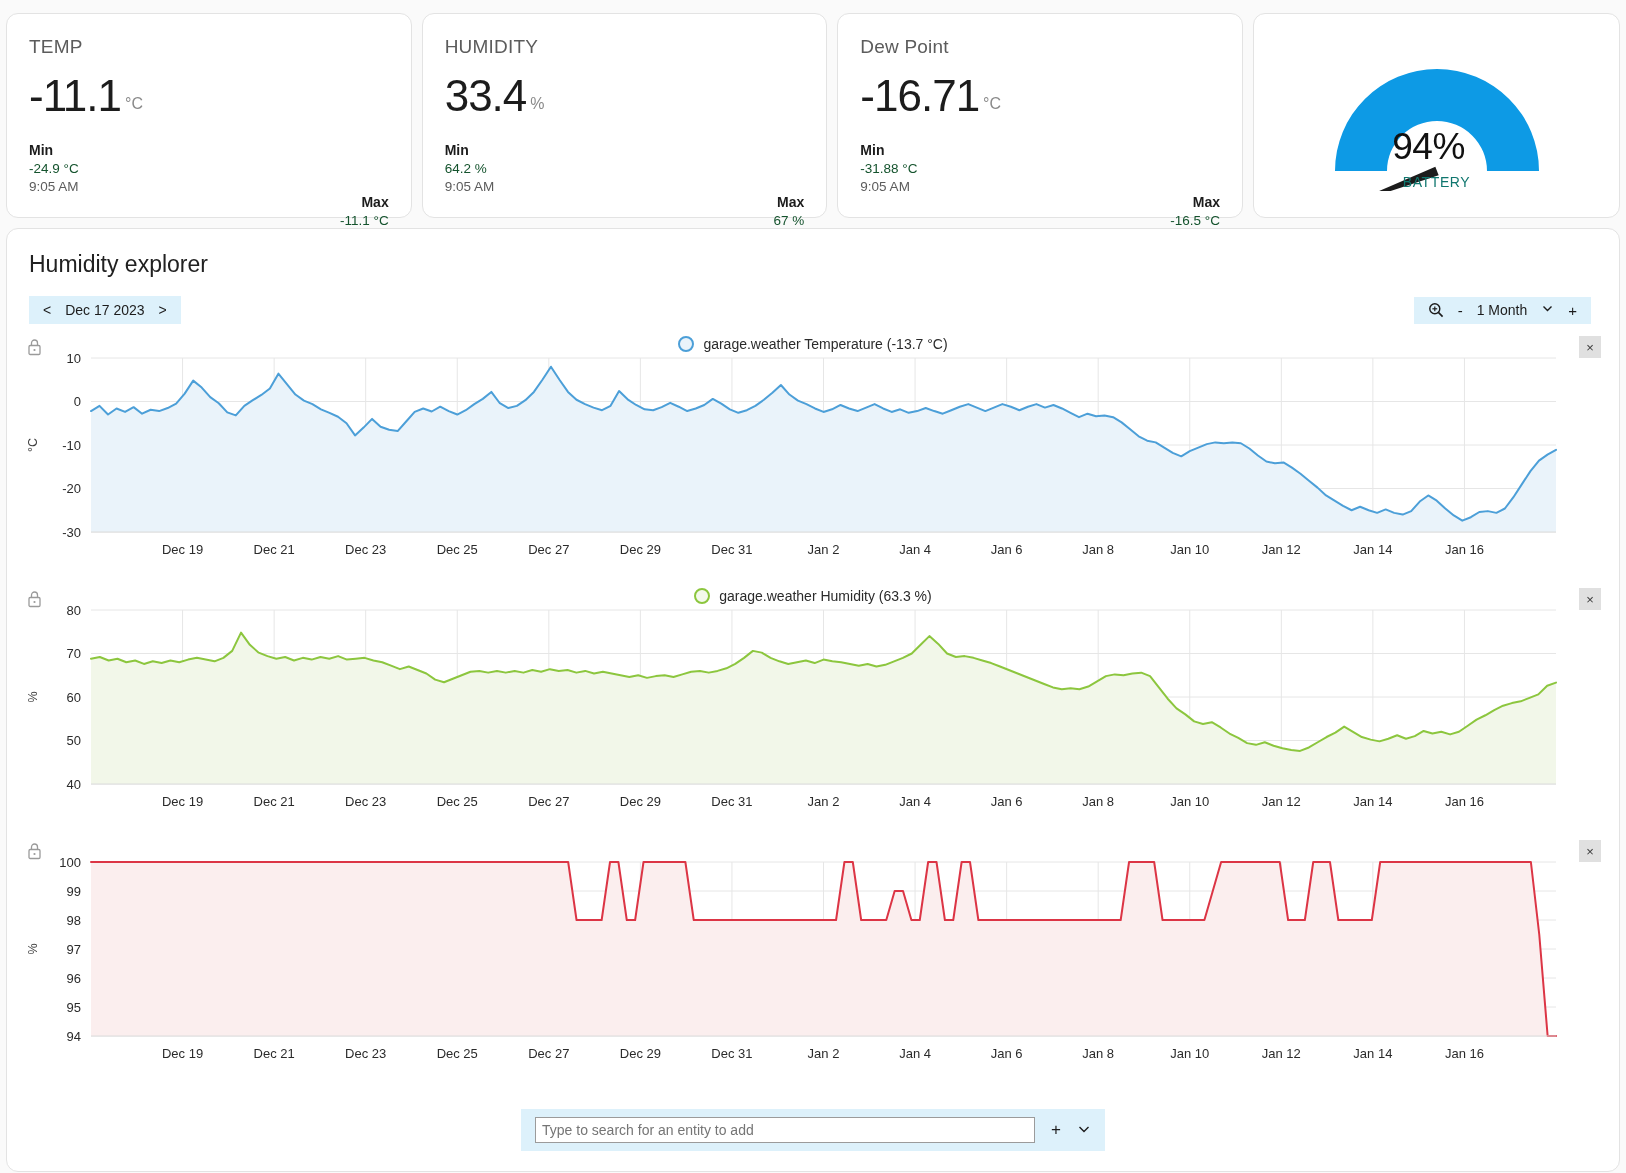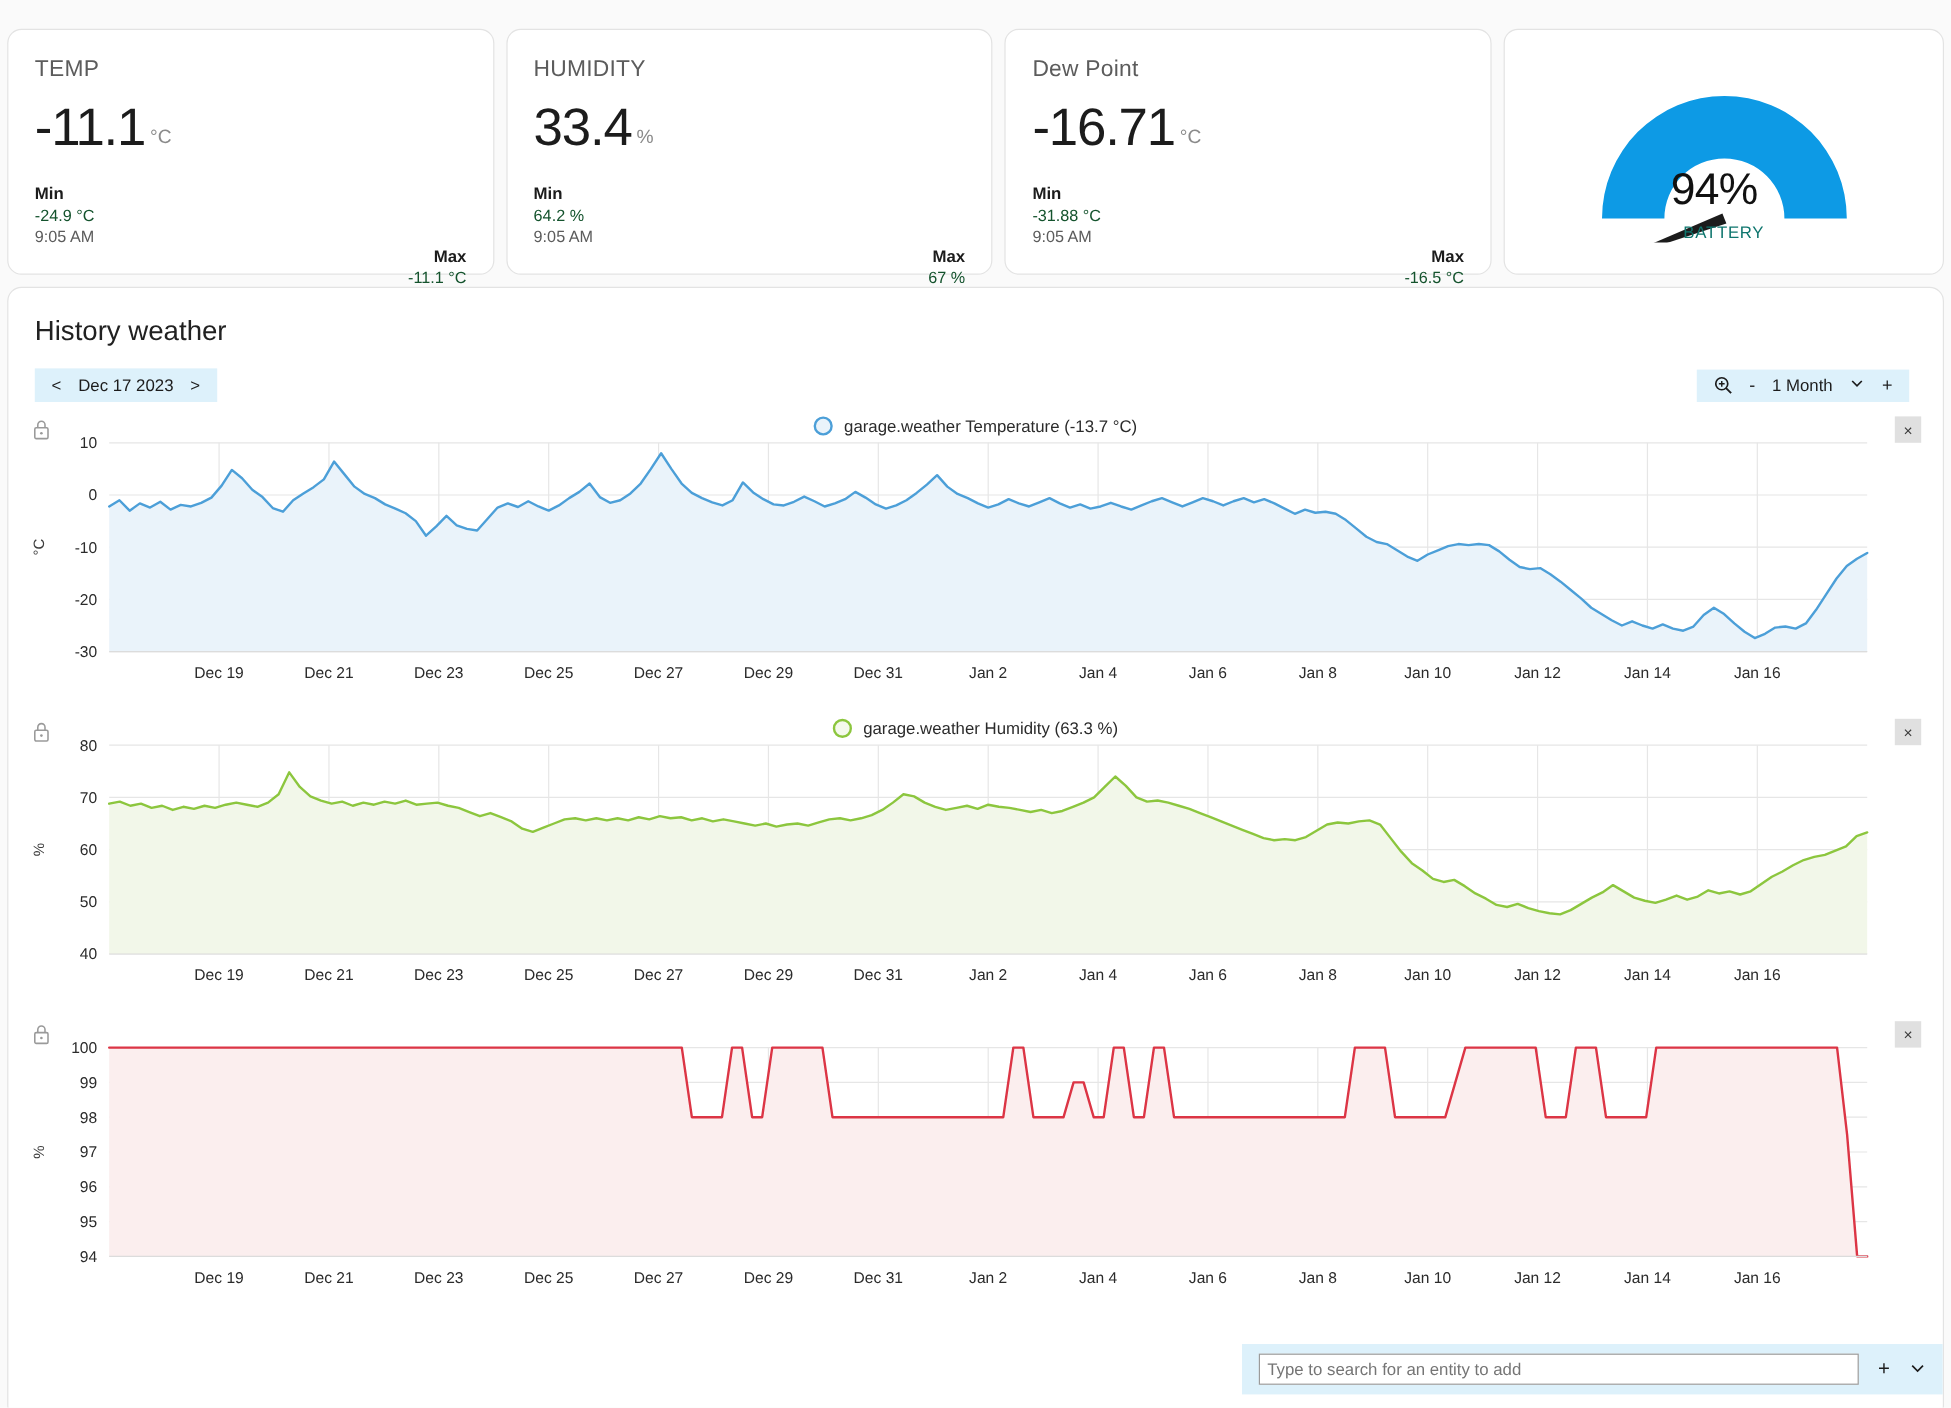--- a/index.html
+++ b/index.html
@@ -4,21 +4,21 @@
 <style>
   * { box-sizing: border-box; }
   html, body {
     margin: 0; padding: 0;
     width: 1626px; height: 1173px;
     background: #fafafa;
     font-family: "Liberation Sans", sans-serif;
     color: #212121;
     overflow: hidden;
   }
-  .page { width: 1626px; height: 1173px; position: relative; padding: 24px 6px 0 6px; }
+  .page { width: 1626px; height: 1173px; position: relative; padding: 13px 6px 0 6px; }
 
   
   .cards-row { display: flex; gap: 10px; height: 205px; }
   .card {
     background: #ffffff;
     border: 1px solid #e3e3e3;
     border-radius: 12px;
     flex: 1 1 0;
     position: relative;
   }
@@ -140,21 +140,21 @@
     font-size: 13px; color: #3a3a3a; cursor: pointer;
     line-height: 1;
   }
   .chart-svg { display: block; }
   .tick-text { font-size: 13px; fill: #2b2b2b; }
   .axis-name { font-size: 12.5px; fill: #3d3d3d; }
 
   
   .add-row {
     position: absolute; bottom: 20px; left: 0; right: 0;
-    display: flex; justify-content: flex-end;
+    display: flex; justify-content: center;
   }
   .add-box {
     background: #ddf1fb;
     display: flex; align-items: center; gap: 16px;
     padding: 8px 14px;
   }
   .add-box input {
     width: 500px;
     font-family: "Liberation Sans", sans-serif;
     font-size: 14px;
@@ -248,21 +248,21 @@
             <path d="M 120 125.5 L 120 134.5 L 222 131.5 Z" fill="#1c1c1c"></path>
           </g>
         </svg>
         <div class="gauge-pct">94%</div>
         <div class="gauge-label">BATTERY</div>
       </div>
     </div>
   </div>
 
   <div class="panel">
-    <div class="panel-title">History weather</div>
+    <div class="panel-title">Humidity explorer</div>
 
     <div class="controls-row">
       <div class="date-nav">
         <span class="arrow">&lt;</span>
         <span>Dec 17 2023</span>
         <span class="arrow">&gt;</span>
       </div>
 
       <div class="zoom-ctl">
         <span class="mag">

